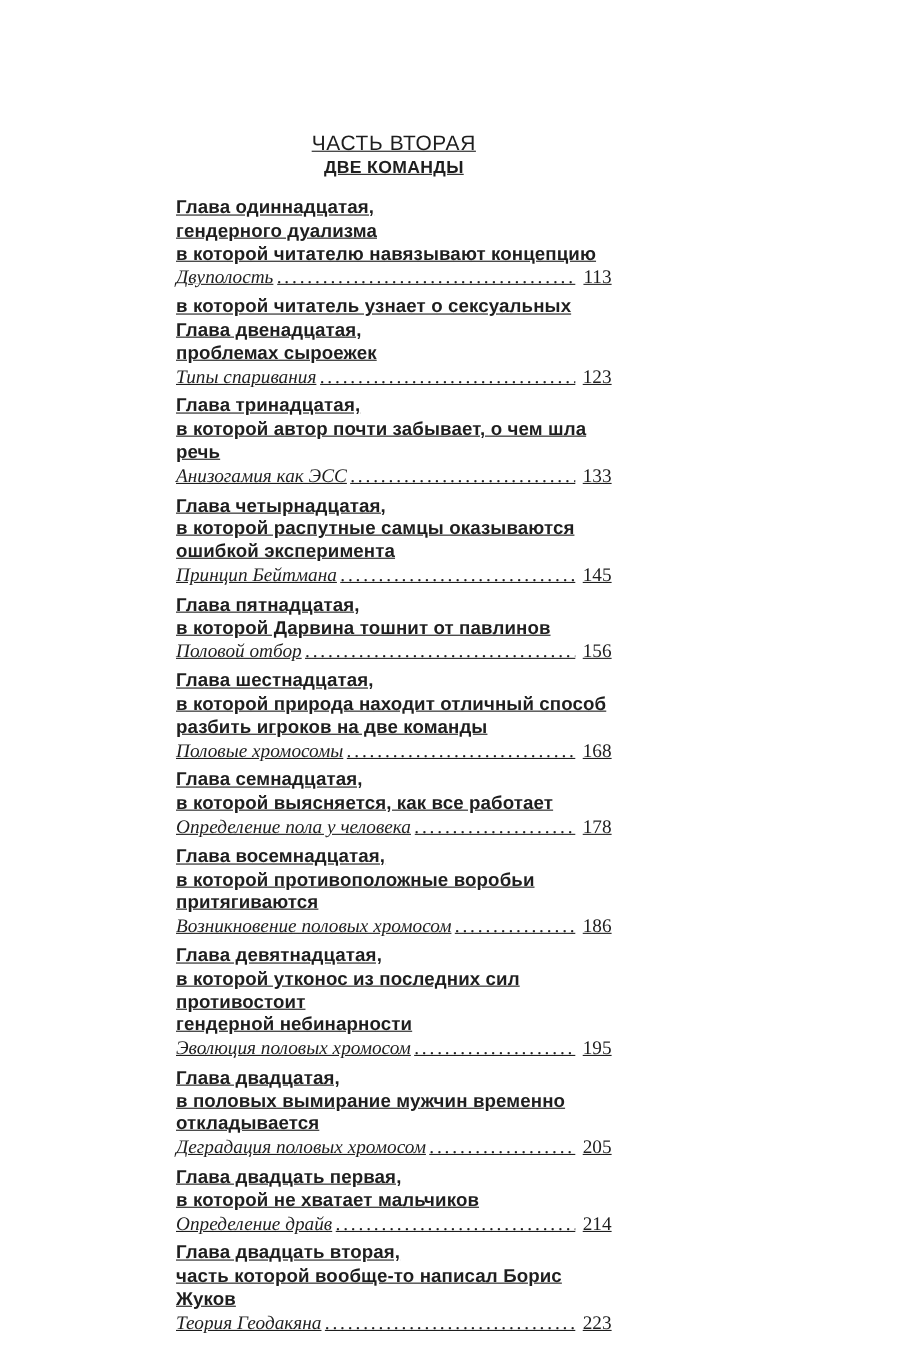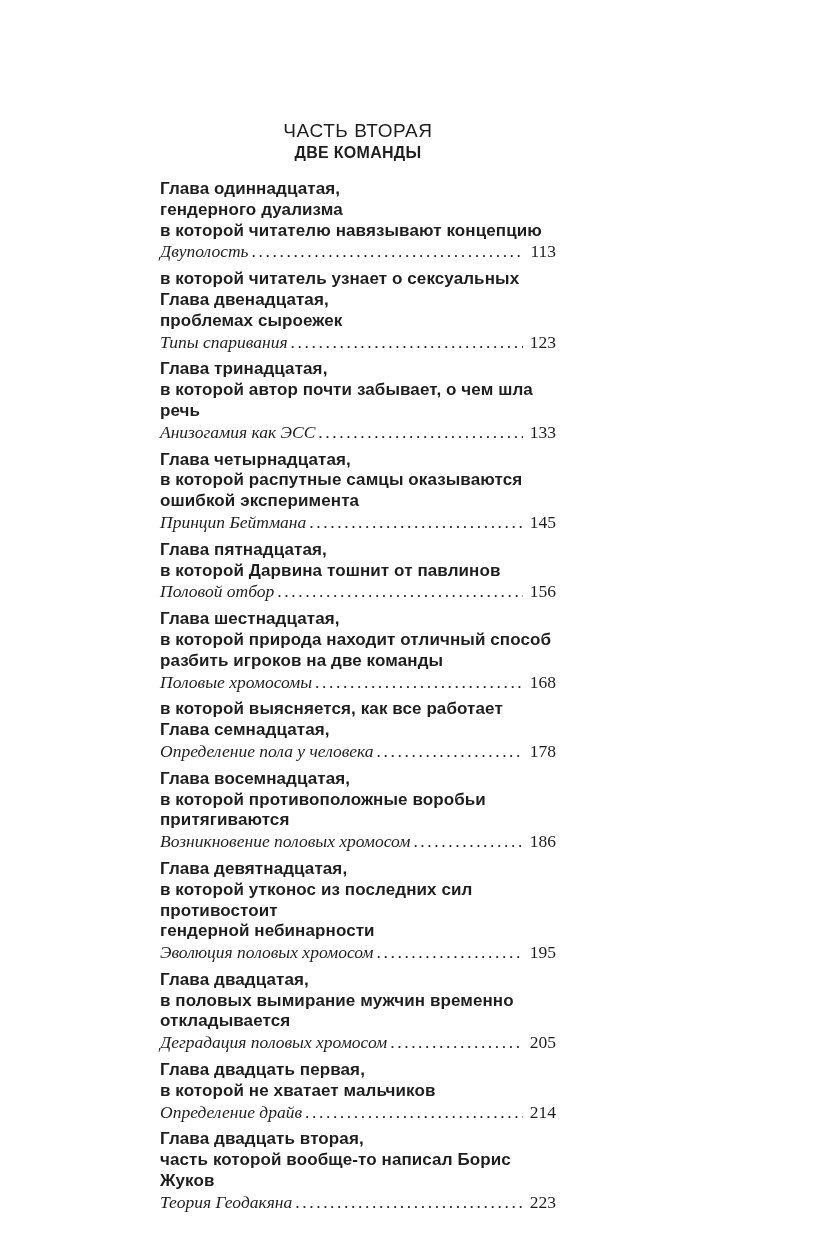--- a/index.html
+++ b/index.html
@@ -12,20 +12,21 @@
     background: #ffffff;
     color: #1e1e1e;
     font-family: "Liberation Sans", sans-serif;
     overflow: hidden;
   }
   .page {
     box-sizing: border-box;
     width: 670px;
     height: 1240px;
     padding: 120px 114px 0 160px;
+    text-decoration: underline;
   }
   
   .part-heading {
     text-align: center;
     margin-bottom: 14px;
   }
   .part-label {
     font-size: 19px;
     font-weight: normal;
     letter-spacing: 0.6px;
@@ -154,22 +155,22 @@
         </div>
     <div class="subtitle-row">
       <span class="subtitle">Половые хромосомы</span>
       <span class="leader"></span>
       <span class="page-num">168</span>
     </div>
   </section>
 
   <section class="entry">
     <div class="chapter-title">
+          <div class="chapter-line">Глава семнадцатая,</div>
           <div class="chapter-line">в которой выясняется, как все работает</div>
-          <div class="chapter-line">Глава семнадцатая,</div>
         </div>
     <div class="subtitle-row">
       <span class="subtitle">Определение пола у человека</span>
       <span class="leader"></span>
       <span class="page-num">178</span>
     </div>
   </section>
 
   <section class="entry">
     <div class="chapter-title">

